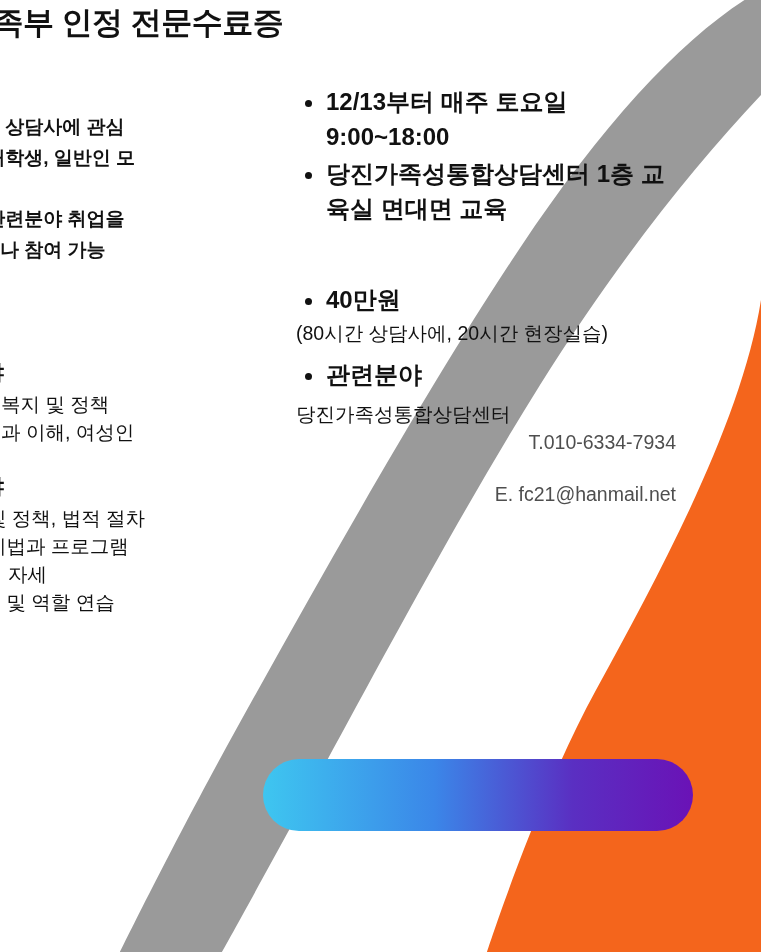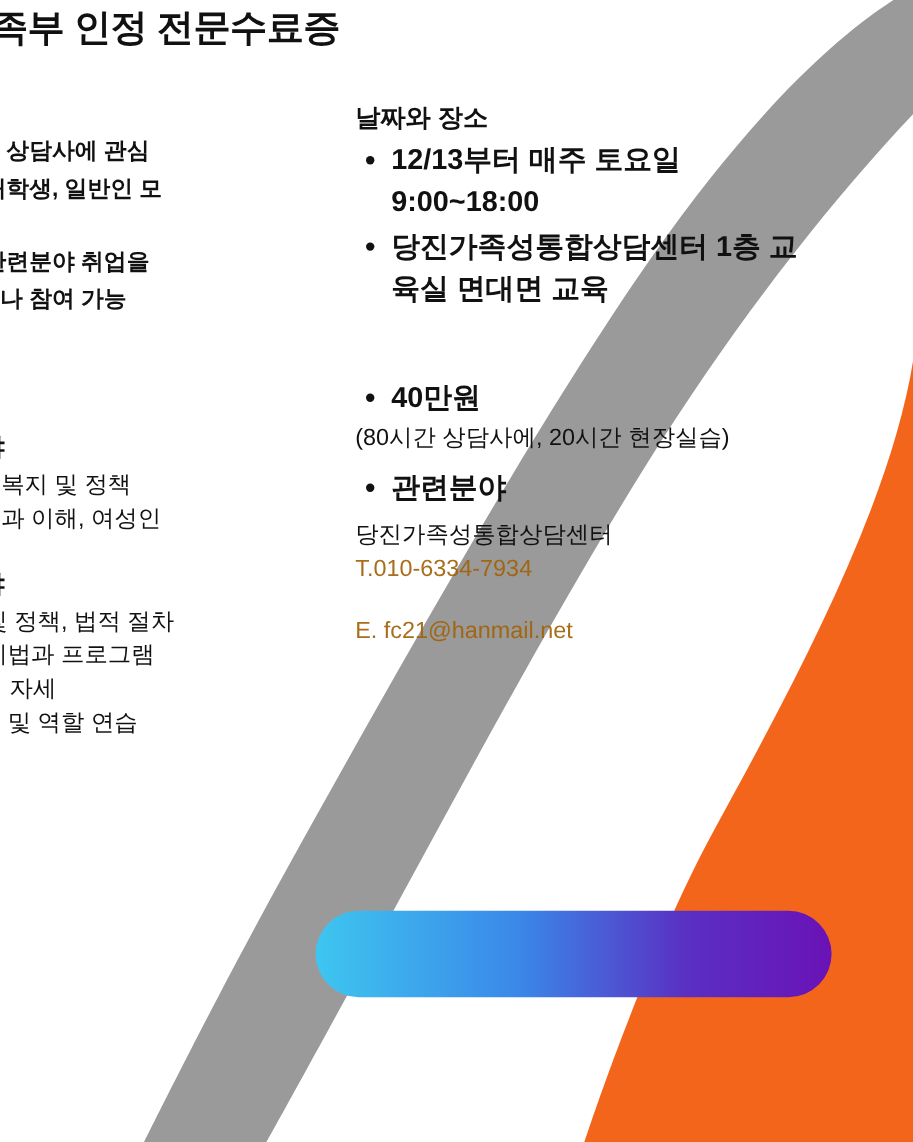--- a/index.html
+++ b/index.html
@@ -102,22 +102,23 @@
     font-weight: 400;
     line-height: 1.44;
     margin: 0;
   }
 
   .right-gap-1 { height: 54px; }
   .right-gap-2 { height: 10px; }
 
   
   .faded {
-    color: #a16207;
+    color: #404040;
     opacity: 0.92;
+    text-align: right;
   }
 
   
   .pill {
     position: absolute;
     left: 263px;
     top: 759px;
     width: 430px;
     height: 72px;
     border-radius: 36px;
@@ -163,21 +164,20 @@
 
     <p class="sec-head">분야</p>
     <p class="plain">령 및 정책, 법적 절차</p>
     <p class="plain">의 기법과 프로그램</p>
     <p class="plain" style="padding-left:46px;">자세</p>
     <p class="plain">연구 및 역할 연습</p>
   </div>
 
   <div class="col-right">
 
-    <p class="sec-head">날짜와 장소</p>
     <ul class="bullets">
       <li>12/13부터 매주 토요일 9:00~18:00</li>
       <li>당진가족성통합상담센터 1층 교육실 면대면 교육</li>
     </ul>
 
     <div class="right-gap-1"></div>
 
     <ul class="bullets tight">
       <li>40만원</li>
     </ul>

